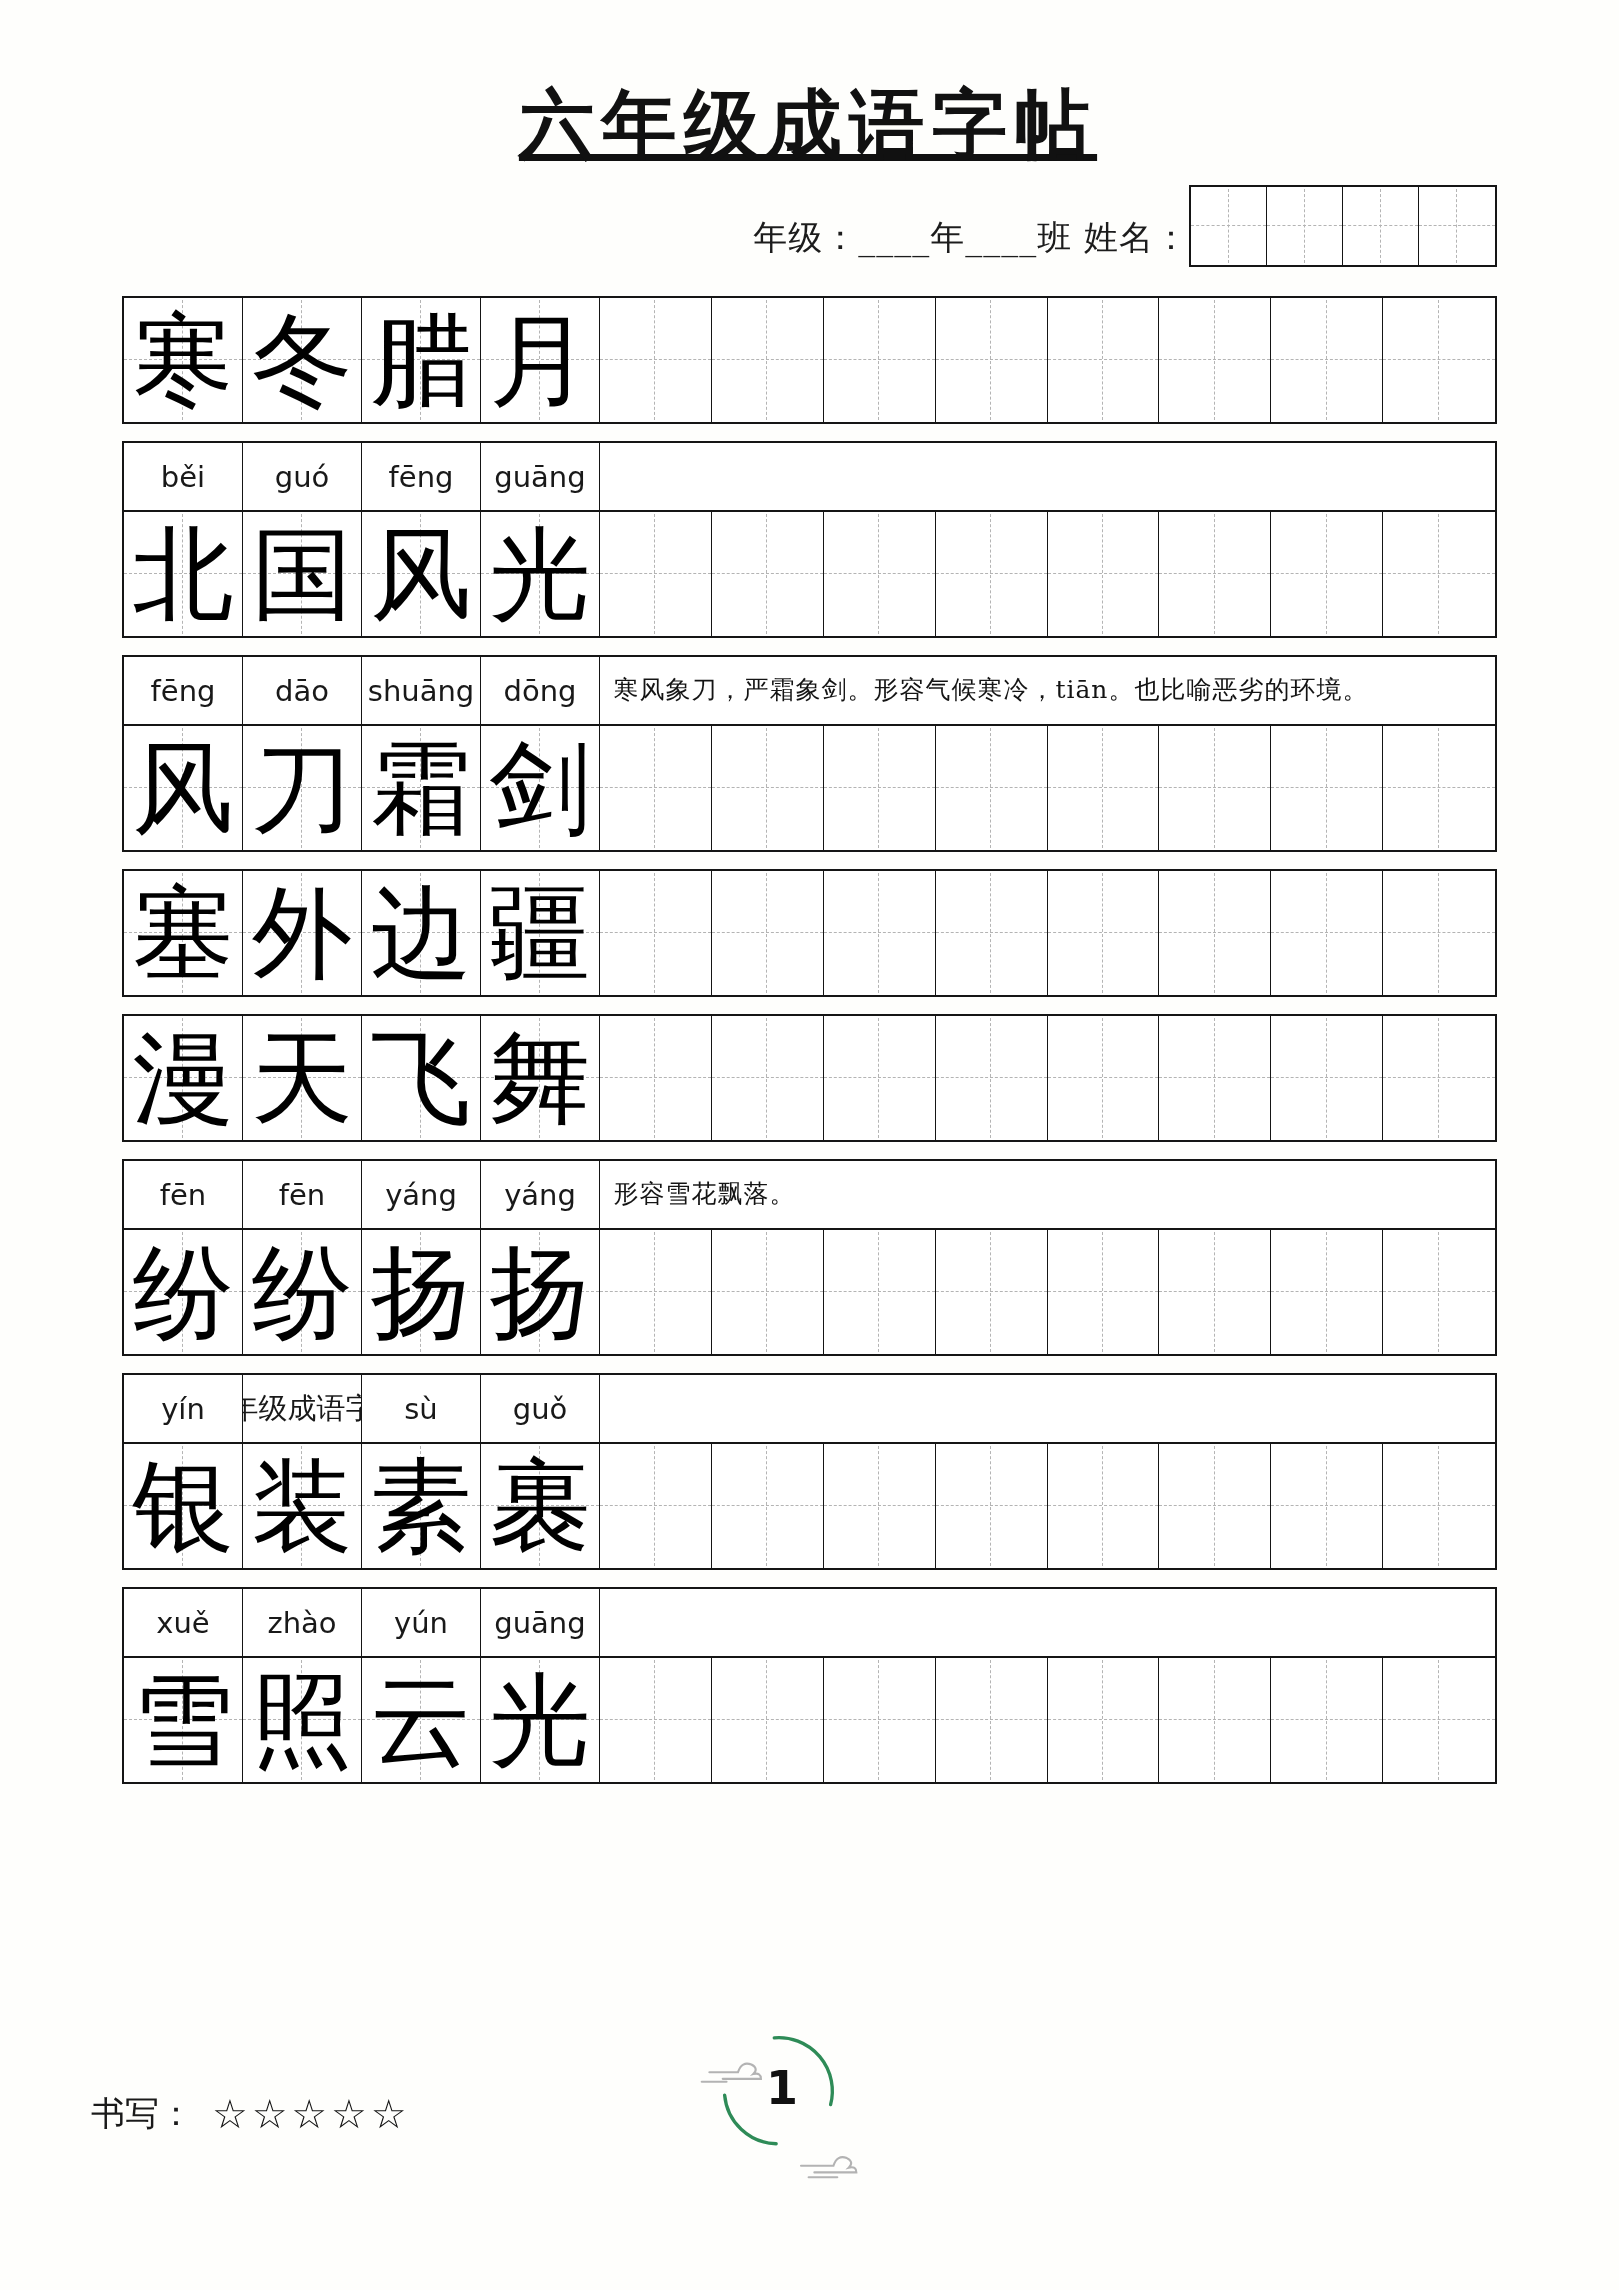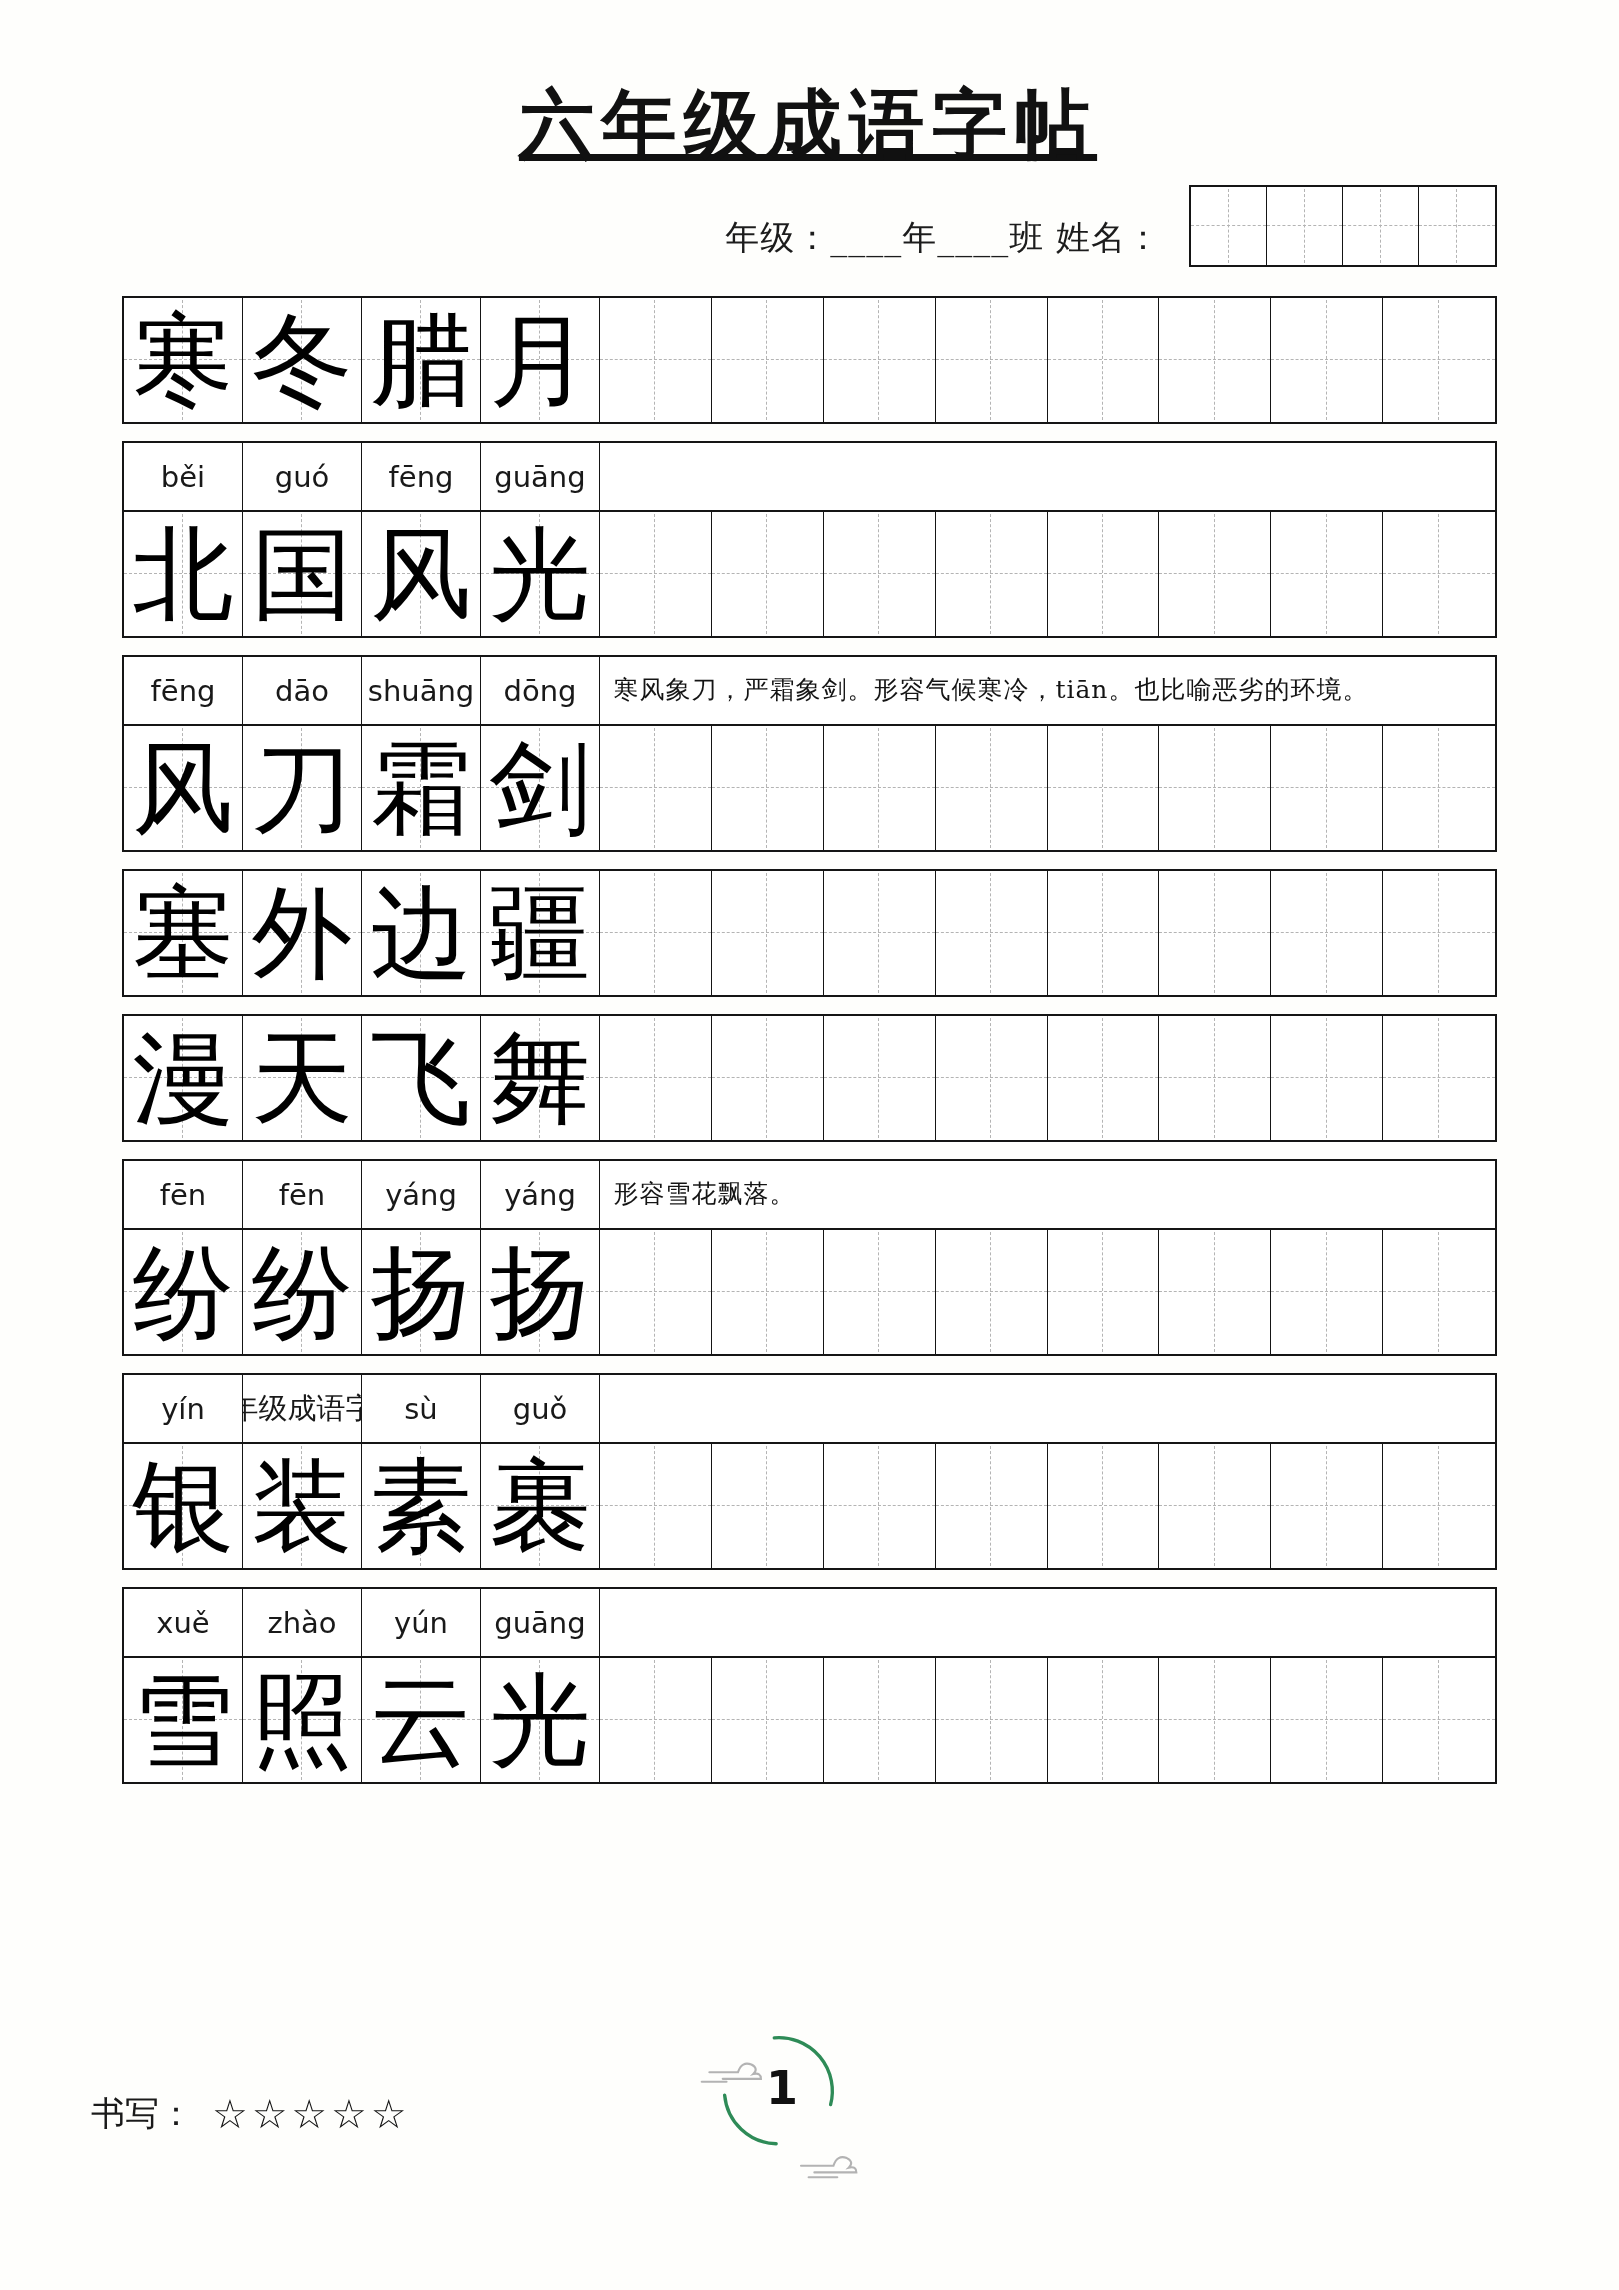--- a/index.html
+++ b/index.html
@@ -22,21 +22,21 @@
     position:absolute;top:75px;left:0;right:3px;
     text-align:center;
     font-family:"DejaVu Serif","Liberation Serif",serif;
     font-size:75px;font-weight:700;letter-spacing:7.6px;
     color:#111;
     text-decoration:underline;
   }
   
   .grade-row{
     position:absolute;top:185px;right:122px;
-    display:flex;align-items:flex-end;gap:28px;
+    display:flex;align-items:flex-end;gap:0;
   }
   .grade-text{
     font-family:"DejaVu Serif","Liberation Serif",serif;
     font-size:34px;color:#1c1c1c;
     padding-bottom:5.7px;white-space:nowrap;letter-spacing:1px;
   }
   .name-grid{
     display:grid;grid-template-columns:repeat(4,76px);
     height:82px;border:2.9px solid #151515;background:#fff;
   }

